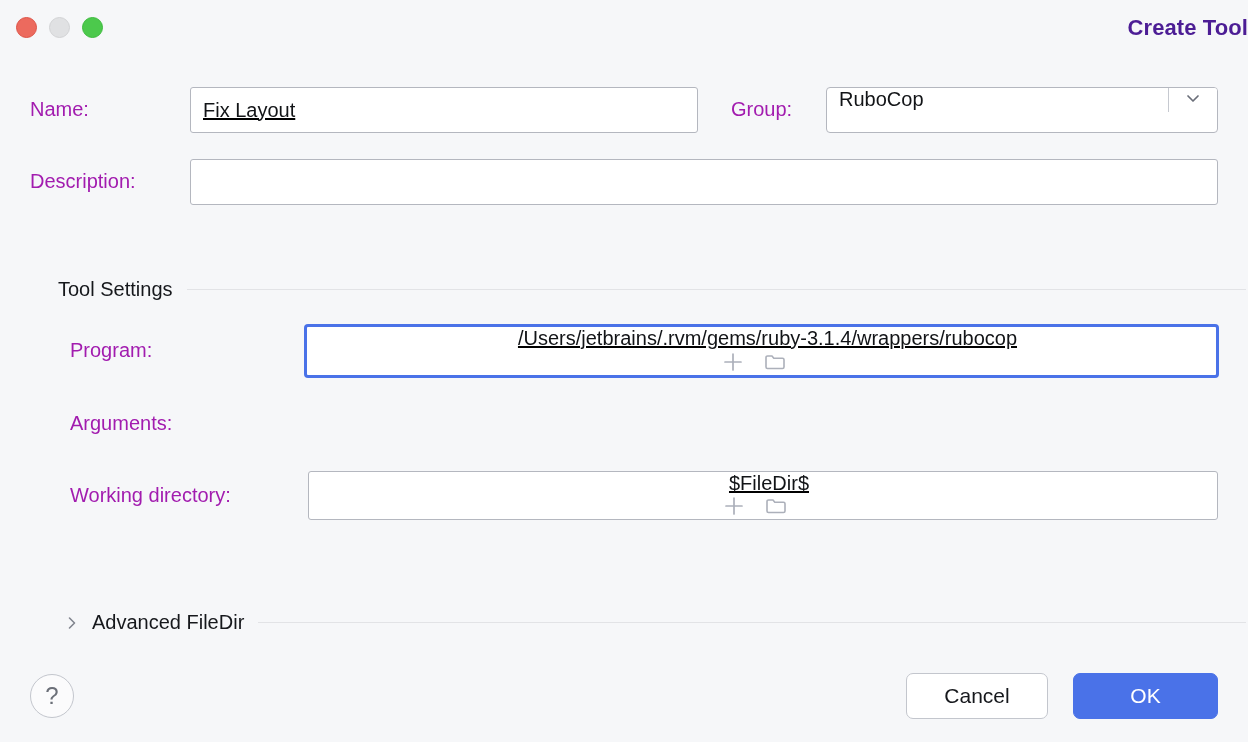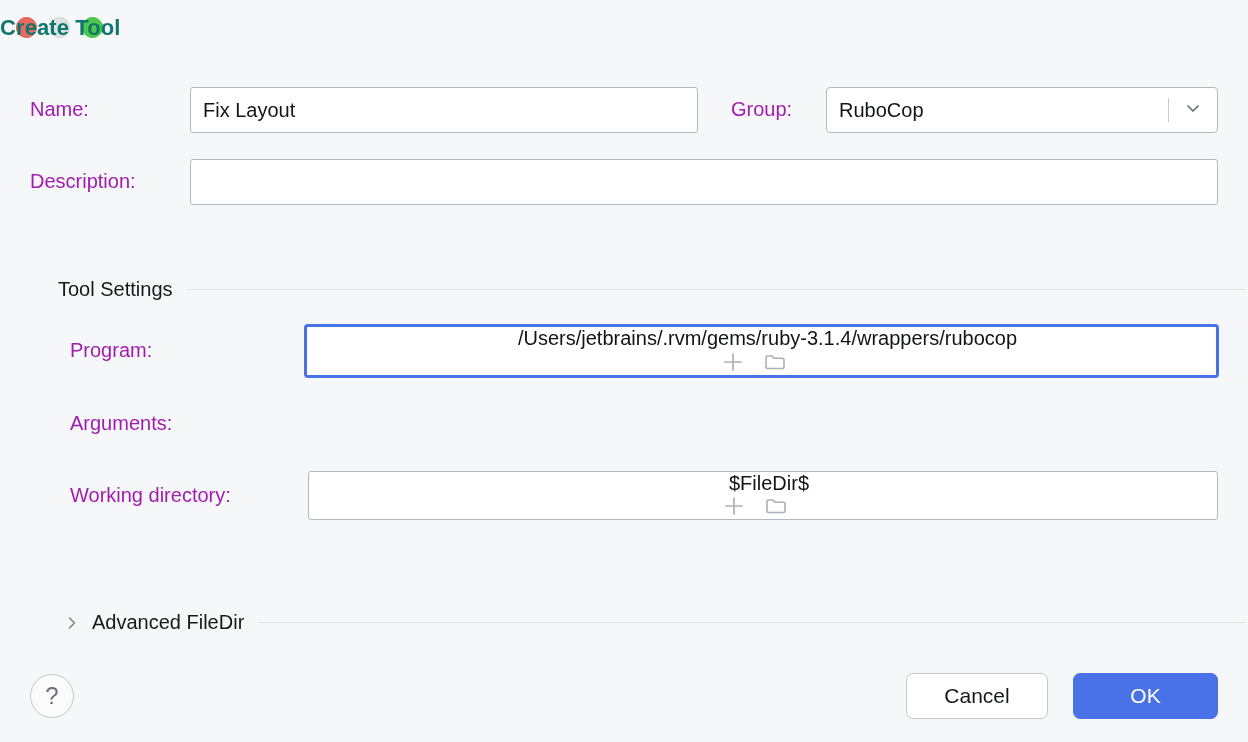--- a/index.html
+++ b/index.html
@@ -49,44 +49,45 @@
   .tl-min    { background: #e0e1e3; border: 0.5px solid #d2d3d5; }
   .tl-max    { background: #4cc94c; border: 0.5px solid #3dbb3d; }
 
   .window-title {
     position: absolute;
     top: 0;
     left: 0;
     width: 1248px;
     height: 56px;
     line-height: 56px;
-    text-align: left;
+    text-align: right;
     font-size: 22px;
     font-weight: bold;
-    color: #0f766e;
+    color: #4c1d95;
     letter-spacing: 0.1px;
   }
 
   
   .label {
     position: absolute;
     font-size: 20px;
     color: #a21caf;
     line-height: 20px;
     white-space: nowrap;
   }
 
   .field {
     position: absolute;
     box-sizing: border-box;
     background: #ffffff;
     border: 1px solid #b4b7bf;
     border-radius: 3px;
     display: flex;
     align-items: center;
+    text-decoration: underline;
   }
   .field .value {
     flex: 1 1 auto;
     font-size: 20px;
     color: #121417;
     padding-left: 12px;
     white-space: nowrap;
     overflow: hidden;
   }
   .value.mono {
@@ -120,21 +121,21 @@
   .ficon svg { display: block; }
 
   
   .combo {
     position: absolute;
     box-sizing: border-box;
     background: #ffffff;
     border: 1px solid #b4b7bf;
     border-radius: 4px;
     display: flex;
-    align-items: center;
+    align-items: flex-start;
     overflow: hidden;
   }
   .combo .value {
     flex: 1 1 auto;
     display: flex;
     align-items: center;
     font-size: 20px;
     color: #121417;
     padding-left: 12px;
     white-space: nowrap;

